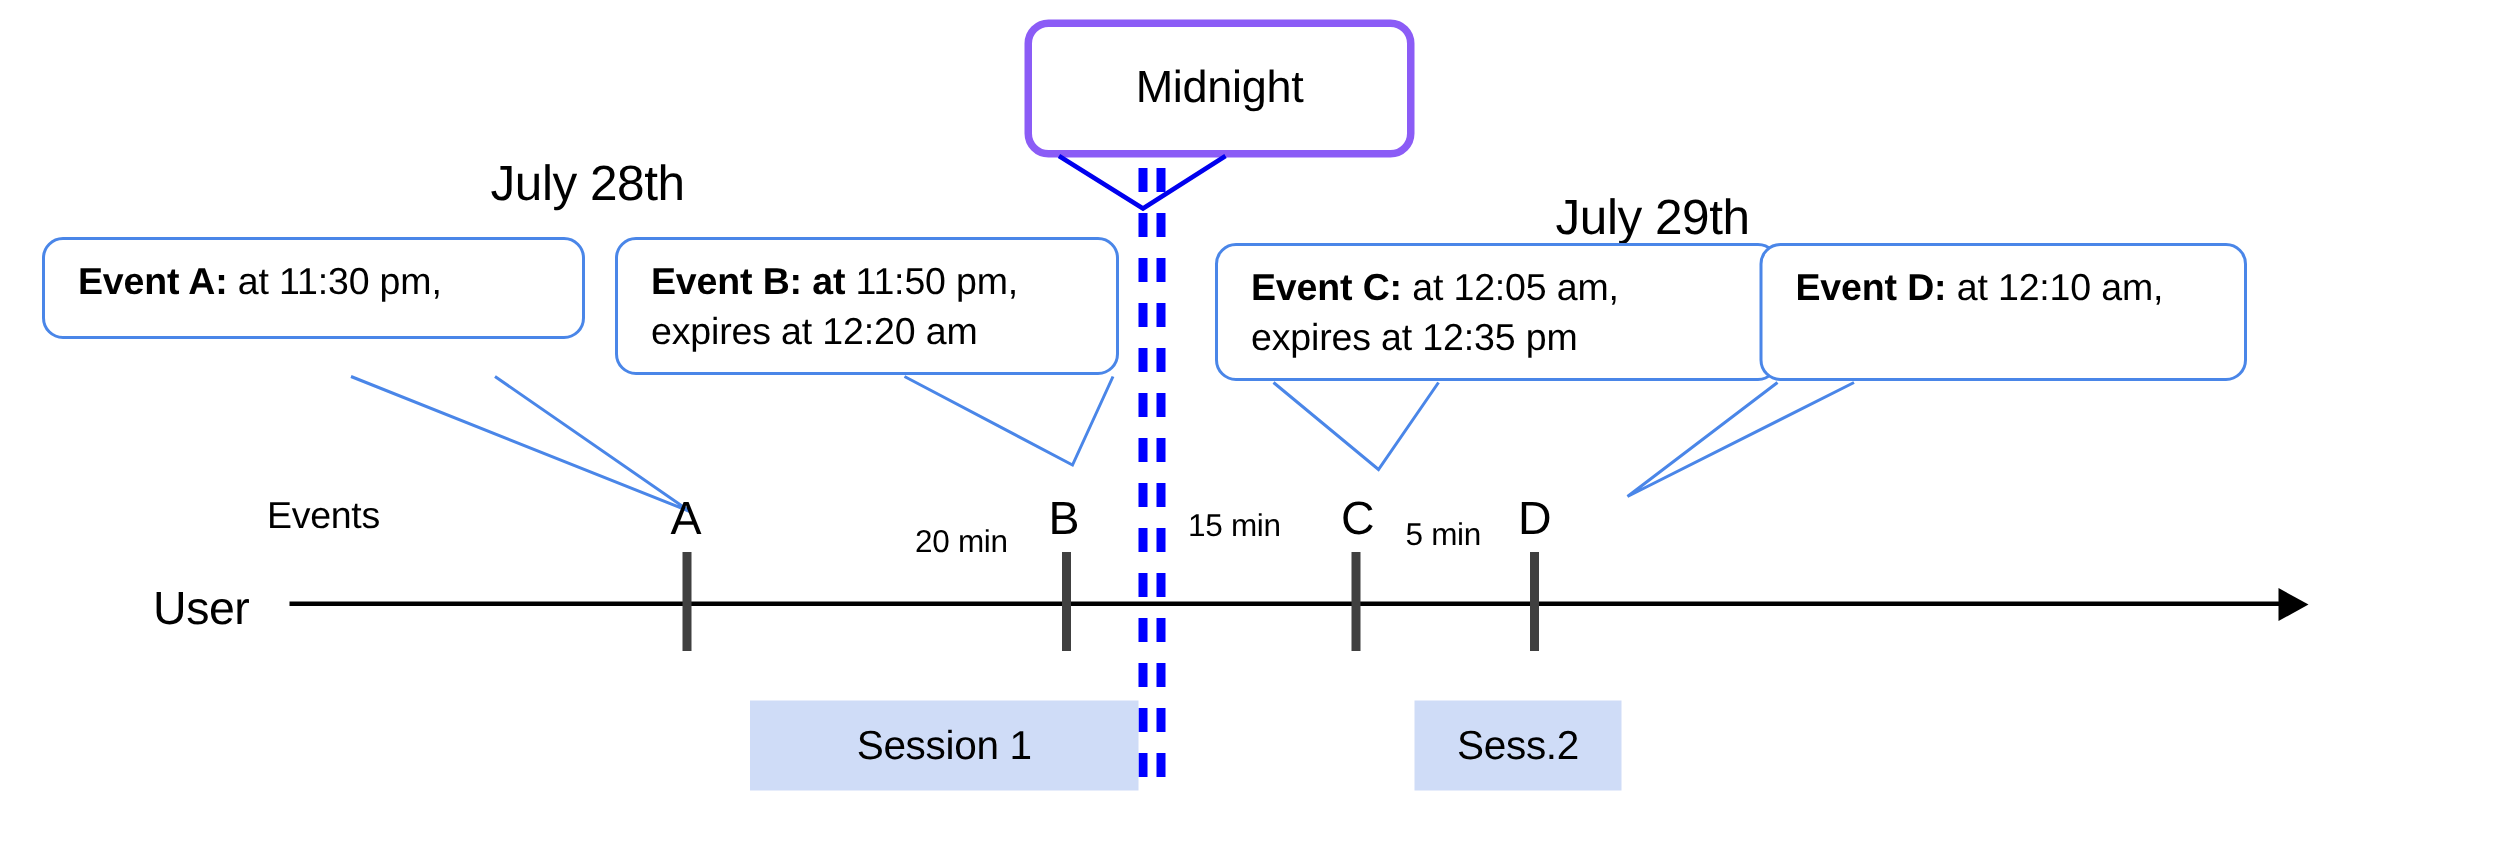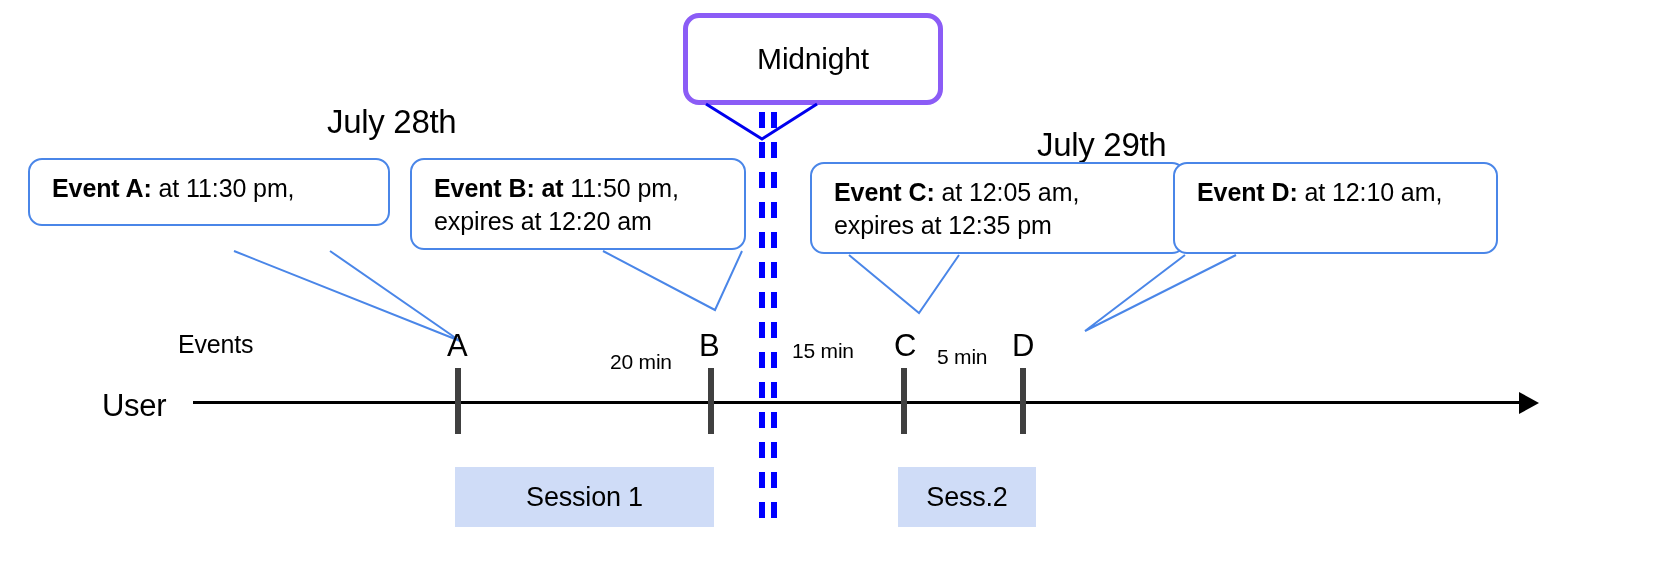--- a/index.html
+++ b/index.html
@@ -96,20 +96,21 @@
   
   .session-box {
     position: absolute;
     background: #cfdcf7;
     display: flex;
     align-items: center;
     justify-content: center;
     font-size: 27px;
     color: #000000;
     letter-spacing: -0.2px;
+    margin-left: 45px;
   }
 
   
   #leaders {
     position: absolute;
     left: 0; top: 0;
     width: 1668px; height: 578px;
     pointer-events: none;
   }
 </style>

